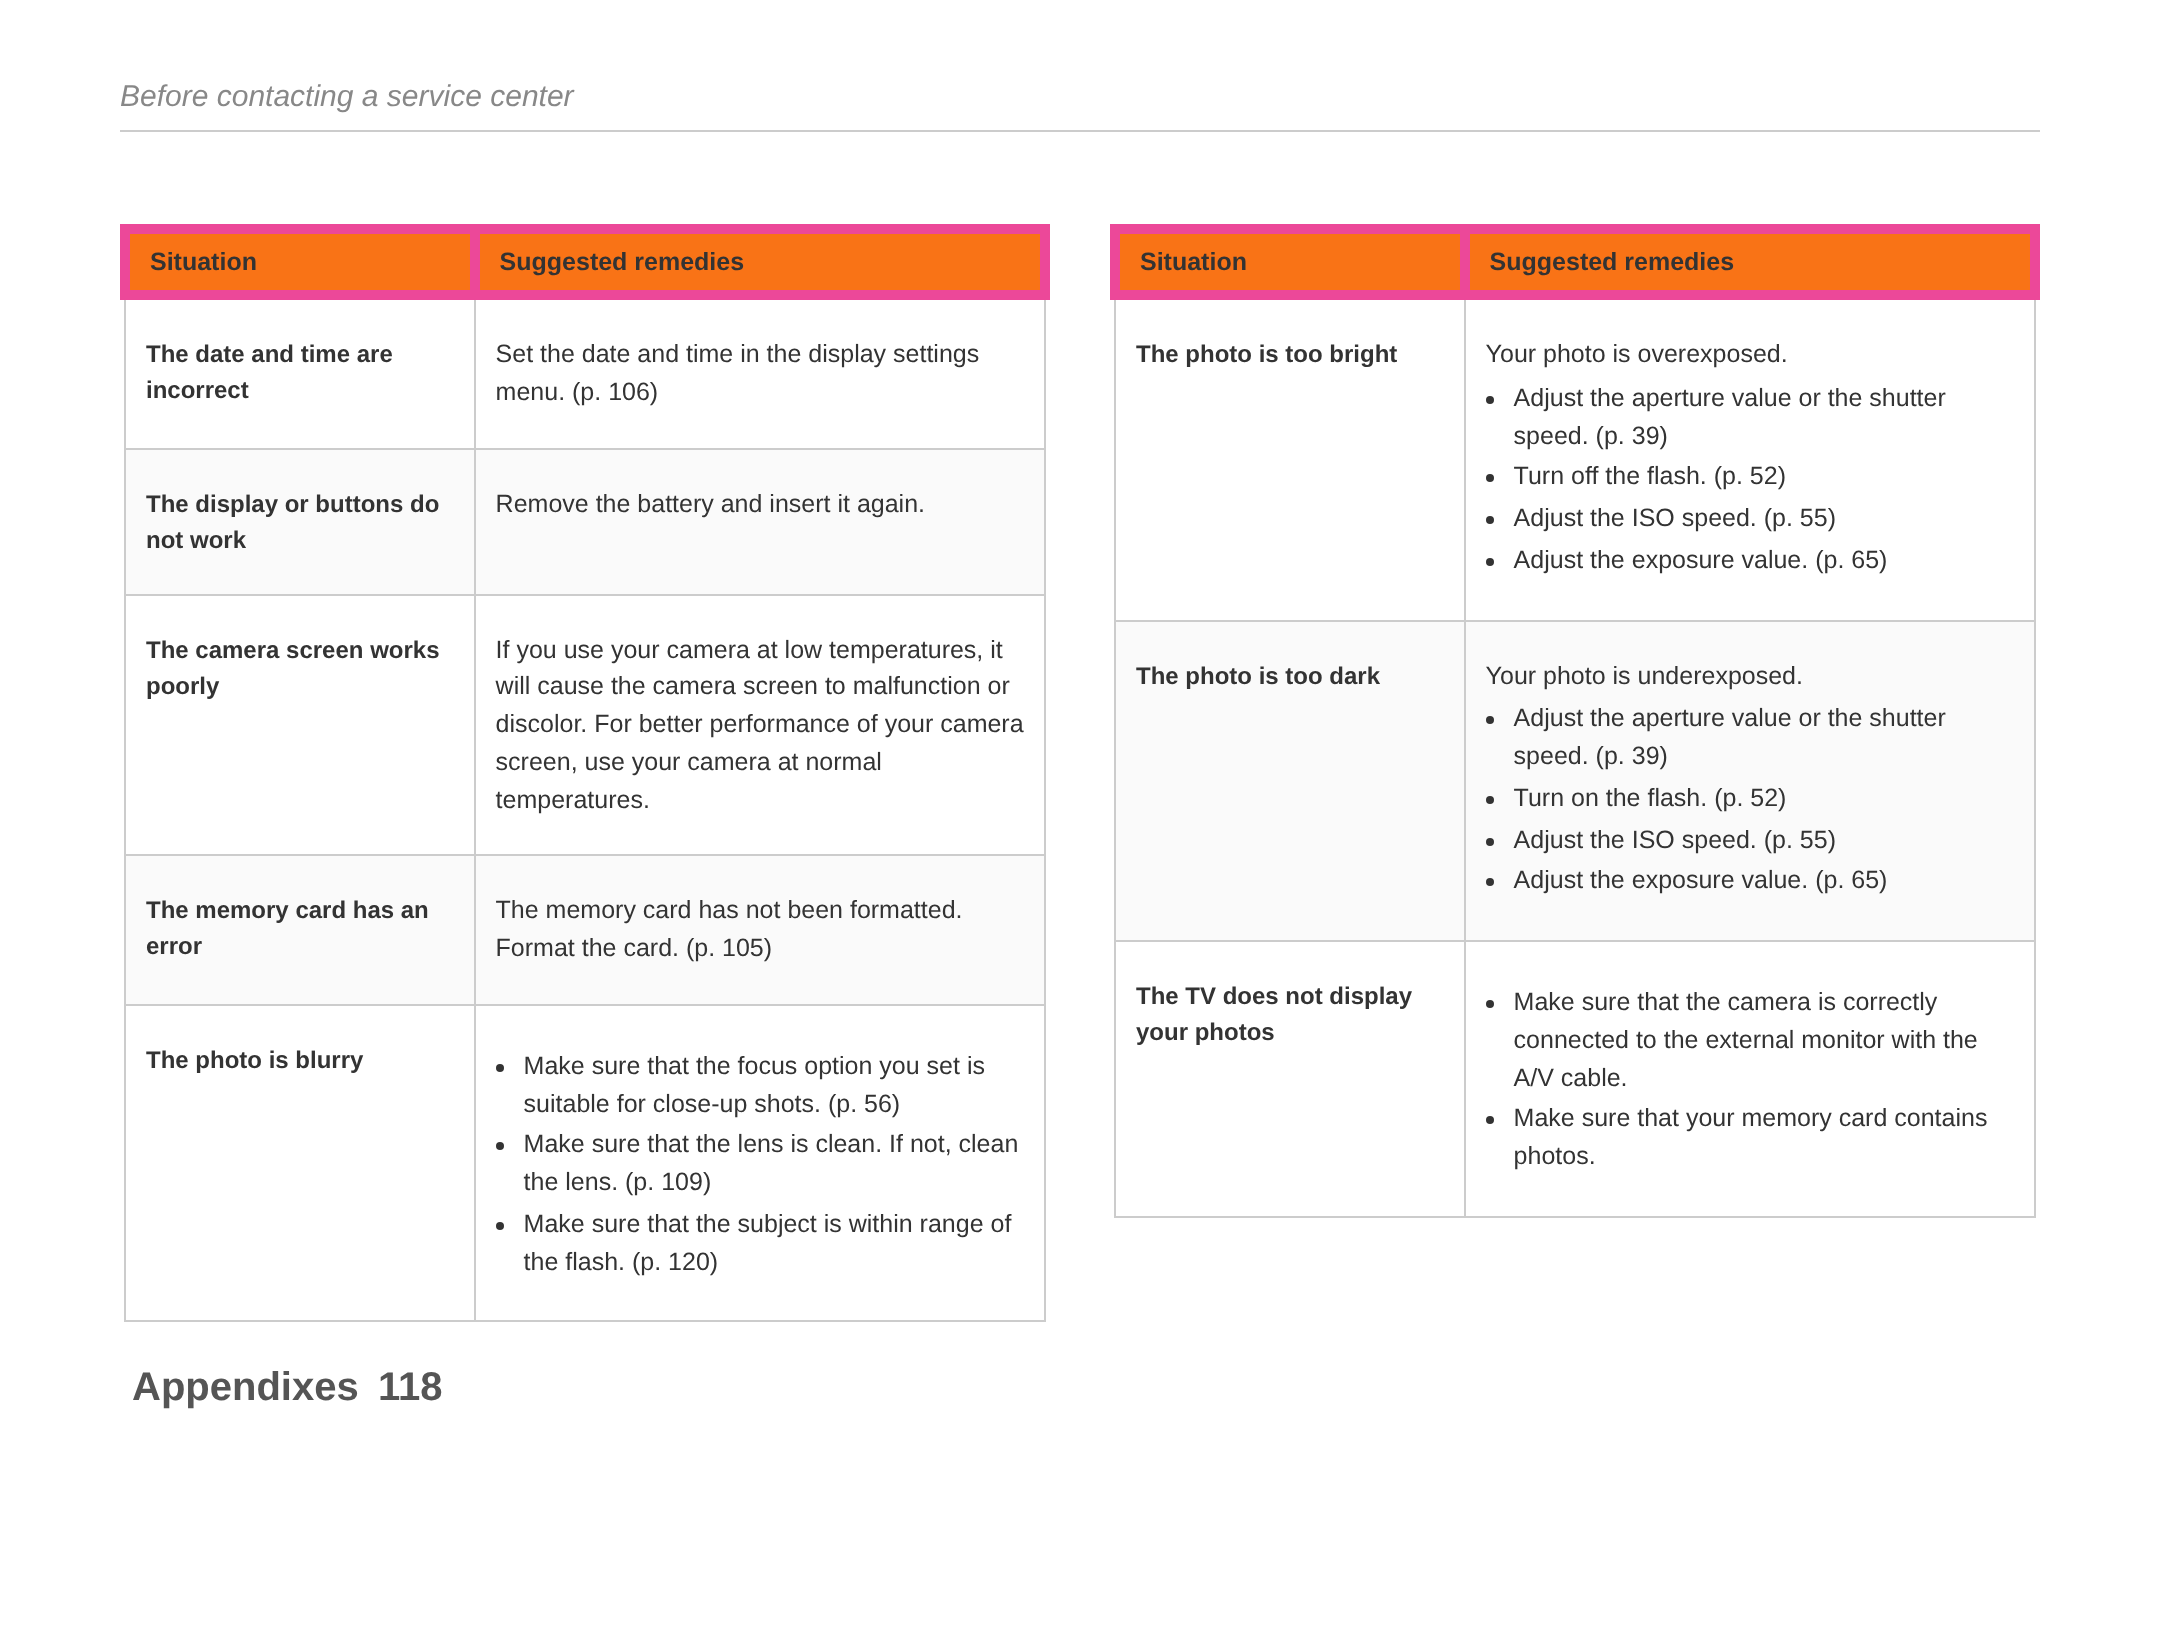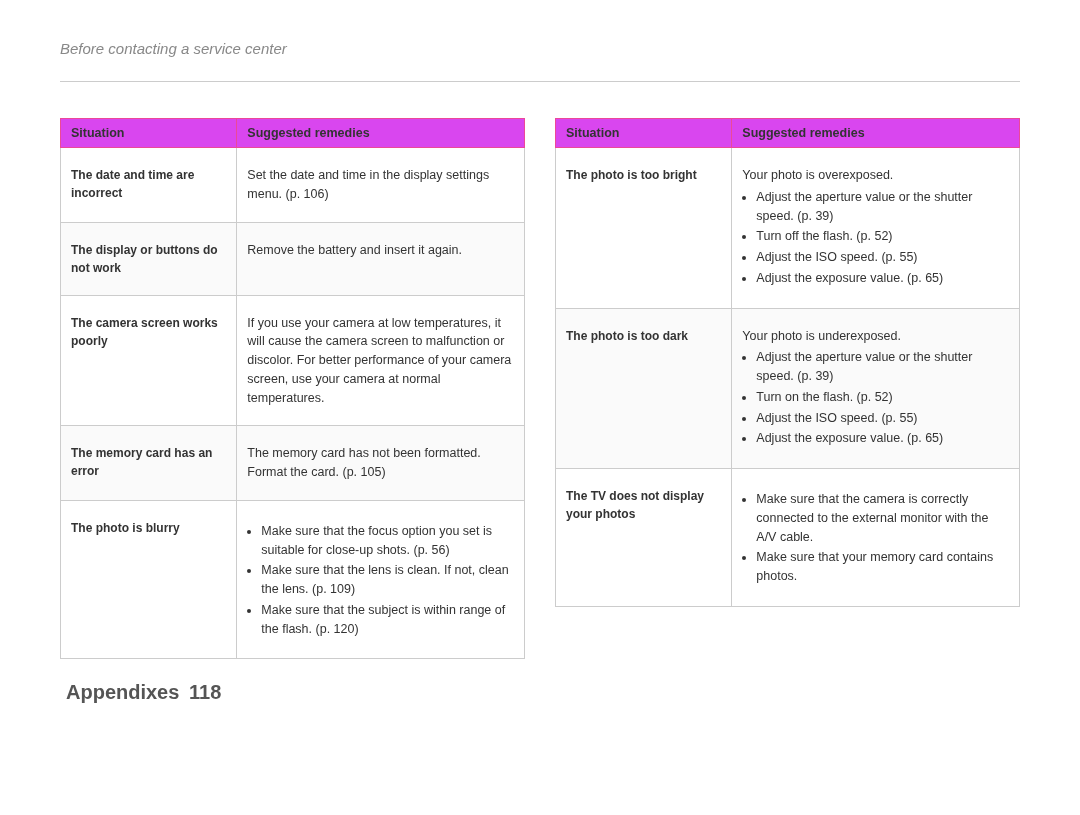--- a/index.html
+++ b/index.html
@@ -11,46 +11,46 @@
       width: 1080px;
       min-height: 815px;
       padding: 40px 60px 60px 60px;
     }
 
     .page-title {
       font-size: 15px;
       color: #888;
       font-style: italic;
       border-bottom: 1px solid #ccc;
-      padding-bottom: 24px;
-      margin-bottom: 36px;
+      padding-bottom: 8px;
+      margin-bottom: 46px;
     }
 
     .tables-container {
       display: flex;
       gap: 30px;
     }
 
     .table-wrapper {
       flex: 1;
     }
 
     table {
       width: 100%;
       border-collapse: collapse;
       font-size: 12.5px;
     }
 
     thead th {
-      background-color: #d946ef;
+      background-color: #f97316;
       color: #333;
       font-weight: bold;
       padding: 7px 10px;
       text-align: left;
-      border: 1px solid #ec4899;
+      border: 5px solid #ec4899;
     }
 
     tbody td {
       border: 1px solid #ccc;
       padding: 18px 10px;
       vertical-align: top;
       line-height: 1.5;
     }
 
     tbody tr:nth-child(even) td {

